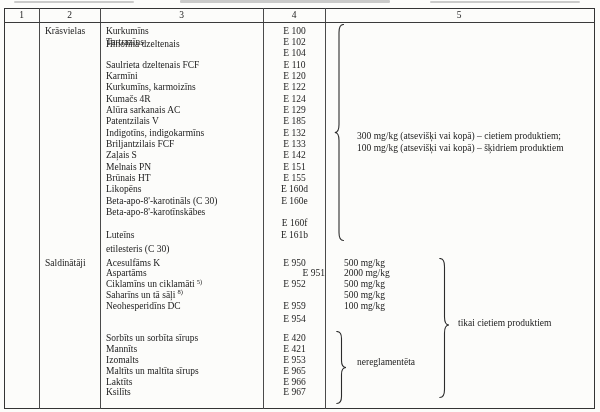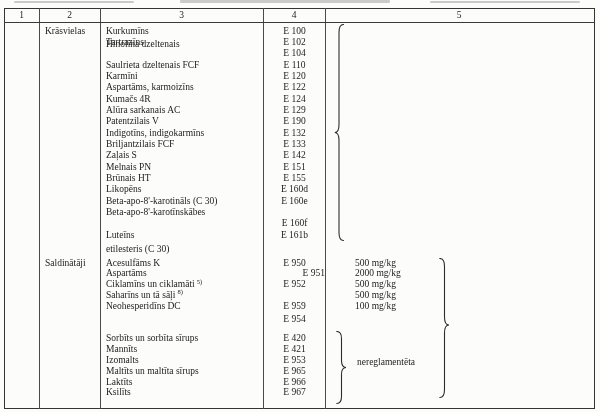--- a/index.html
+++ b/index.html
@@ -20,21 +20,21 @@
   .hdr{
     position:absolute;top:9px;height:12px;
     font-size:9.5px;line-height:12px;text-align:center;
   }
   .cell{
     position:absolute;
     font-size:9.5px;line-height:11px;white-space:nowrap;
   }
   .name-cell{left:106px;}
   .code-cell{left:264px;width:61px;text-align:center;}
-  .value-cell{left:355px;}
+  .value-cell{left:344px;}
   .cat-label{position:absolute;left:45px;font-size:9.5px;line-height:11px;}
   .note-line{position:absolute;left:357px;font-size:9.5px;line-height:11px;white-space:nowrap;}
   .fnsup{font-size:6.5px;position:relative;top:-3.5px;margin-left:2px;}
   .brace{position:absolute;}
   .artifact{position:absolute;background:#8d8d8d;opacity:.45;border-radius:1px;}
 </style>
 </head>
 <body>
 
 <div class="page">
@@ -63,28 +63,28 @@
       <div class="cell name-cell" style="top: 25.5px;">Kurkumīns</div>
       <div class="cell code-cell" style="top: 25.5px;">E 100</div>
       <div class="cell name-cell" style="top: 36.85px;">Tartrazīns</div>
       <div class="cell code-cell" style="top: 36.85px;">E 102</div>
       <div class="cell name-cell" style="top: 39px;">Hinolīna dzeltenais</div>
       <div class="cell code-cell" style="top: 48.2px;">E 104</div>
       <div class="cell name-cell" style="top: 59.55px;">Saulrieta dzeltenais FCF</div>
       <div class="cell code-cell" style="top: 59.55px;">E 110</div>
       <div class="cell name-cell" style="top: 70.9px;">Karmīni</div>
       <div class="cell code-cell" style="top: 70.9px;">E 120</div>
-      <div class="cell name-cell" style="top: 82.25px;">Aspartāms, karmoizīns</div>
+      <div class="cell name-cell" style="top: 82.25px;">Kurkumīns, karmoizīns</div>
       <div class="cell code-cell" style="top: 82.25px;">E 122</div>
       <div class="cell name-cell" style="top: 93.6px;">Kumačs 4R</div>
       <div class="cell code-cell" style="top: 93.6px;">E 124</div>
       <div class="cell name-cell" style="top: 104.95px;">Alūra sarkanais AC</div>
       <div class="cell code-cell" style="top: 104.95px;">E 129</div>
       <div class="cell name-cell" style="top: 116.3px;">Patentzilais V</div>
-      <div class="cell code-cell" style="top: 116.3px;">E 190</div>
+      <div class="cell code-cell" style="top: 116.3px;">E 185</div>
       <div class="cell name-cell" style="top: 127.65px;">Indigotīns, indigokarmīns</div>
       <div class="cell code-cell" style="top: 127.65px;">E 132</div>
       <div class="cell name-cell" style="top: 139px;">Briljantzilais FCF</div>
       <div class="cell code-cell" style="top: 139px;">E 133</div>
       <div class="cell name-cell" style="top: 150.35px;">Zaļais S</div>
       <div class="cell code-cell" style="top: 150.35px;">E 142</div>
       <div class="cell name-cell" style="top: 161.7px;">Melnais PN</div>
       <div class="cell code-cell" style="top: 161.7px;">E 151</div>
       <div class="cell name-cell" style="top: 173.05px;">Brūnais HT</div>
       <div class="cell code-cell" style="top: 173.05px;">E 155</div>
@@ -119,22 +119,25 @@
       <div class="cell name-cell" style="top: 354.88px;">Izomalts</div>
       <div class="cell code-cell" style="top: 354.88px;">E 953</div>
       <div class="cell name-cell" style="top: 365.7px;">Maltīts un maltīta sīrups</div>
       <div class="cell code-cell" style="top: 365.7px;">E 965</div>
       <div class="cell name-cell" style="top: 376.52px;">Laktīts</div>
       <div class="cell code-cell" style="top: 376.52px;">E 966</div>
       <div class="cell name-cell" style="top: 387.34px;">Ksilīts</div>
       <div class="cell code-cell" style="top: 387.34px;">E 967</div>
     </div>
 
+  <div class="note-line" style="top:130.5px;">300 mg/kg (atsevišķi vai kopā) – cietiem produktiem;</div>
+  <div class="note-line" style="top:142.5px;">100 mg/kg (atsevišķi vai kopā) – šķidriem produktiem</div>
 
   <div class="note-line" style="top:357px;">nereglamentēta</div>
+  <div class="note-line" style="left:458px;top:317.5px;">tikai cietiem produktiem</div>
 
   <svg class="brace" style="left:334px;top:24px;" width="11" height="218" viewBox="0 0 11 218">
     <path d="M 9.5 0.5 Q 5 0.5 5 8.5 L 5 100.5 Q 5 108.5 0.8 108.5 Q 5 108.5 5 116.5 L 5 208.5 Q 5 216.5 9.5 216.5" fill="none" stroke="#2c2c2c" stroke-width="1.1" stroke-linecap="round"></path>
   </svg>
   <svg class="brace" style="left:336px;top:331px;" width="11" height="74" viewBox="0 0 11 74">
     <path d="M 0.8 0.5 Q 5.5 0.5 5.5 7.5 L 5.5 29.5 Q 5.5 36.5 10 36.5 Q 5.5 36.5 5.5 43.5 L 5.5 65.5 Q 5.5 72.5 0.8 72.5" fill="none" stroke="#2c2c2c" stroke-width="1.1" stroke-linecap="round"></path>
   </svg>
   <svg class="brace" style="left:439px;top:258px;" width="11" height="141" viewBox="0 0 11 141">
     <path d="M 0.8 0.5 Q 5.5 0.5 5.5 8.5 L 5.5 59 Q 5.5 67 10 67 Q 5.5 67 5.5 75 L 5.5 131.5 Q 5.5 139.5 0.8 139.5" fill="none" stroke="#2c2c2c" stroke-width="1.1" stroke-linecap="round"></path>
   </svg>

